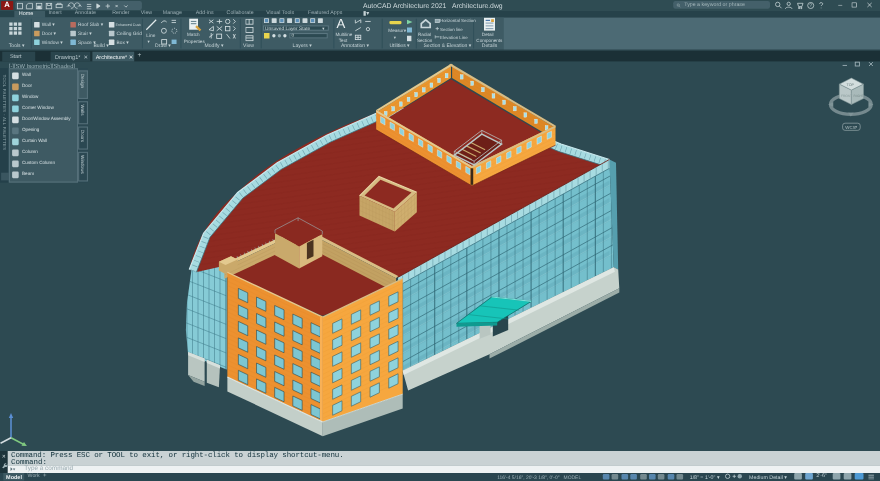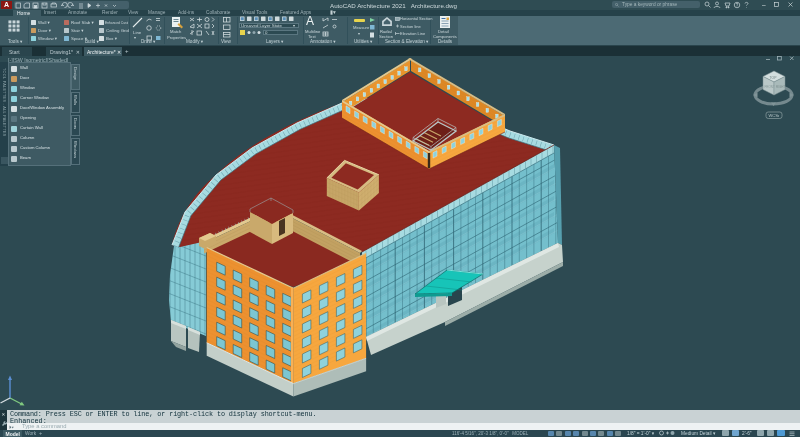--- a/index.html
+++ b/index.html
@@ -786,22 +786,22 @@
 <div class="t" style="left:20px;top:155.0px;font-size:4.2px;color:#d7e1e4">Beam</div>
 <div class="abs" style="left:71px;top:64px;width:9px;height:26px;background:#3e5a63;border:0.5px solid #55707a"></div>
 <div class="vt" style="left:72.5px;top:66.5px;font-size:4.2px;color:#c3d1d5">Design</div>
 <div class="abs" style="left:71px;top:92px;width:9px;height:21px;background:#2b4852;border:0.5px solid #55707a"></div>
 <div class="vt" style="left:72.5px;top:94.5px;font-size:4.2px;color:#c3d1d5">Walls</div>
 <div class="abs" style="left:71px;top:115px;width:9px;height:21px;background:#2b4852;border:0.5px solid #55707a"></div>
 <div class="vt" style="left:72.5px;top:117.5px;font-size:4.2px;color:#c3d1d5">Doors</div>
 <div class="abs" style="left:71px;top:138px;width:9px;height:27px;background:#2b4852;border:0.5px solid #55707a"></div>
 <div class="vt" style="left:72.5px;top:140.5px;font-size:4.2px;color:#c3d1d5">Windows</div>
 <div class="abs" style="left:0;top:410px;width:800px;height:13px;background:#c9d2d4"></div>
-<div class="t" style="left:10px;top:410.4px;font-size:6.8px;font-family:'Liberation Mono',monospace;color:#10303a;letter-spacing:-0.1px">Command:  Press ESC or ENTER to line, or right-click to display shortcut-menu.</div>
-<div class="t" style="left:10px;top:416.7px;font-size:6.8px;font-family:'Liberation Mono',monospace;color:#10303a">Enhanced:</div>
+<div class="t" style="left:10px;top:410.4px;font-size:6.8px;font-family:'Liberation Mono',monospace;color:#10303a;letter-spacing:-0.1px">Command:  Press ESC or TOOL to exit, or right-click to display shortcut-menu.</div>
+<div class="t" style="left:10px;top:416.7px;font-size:6.8px;font-family:'Liberation Mono',monospace;color:#10303a">Command:</div>
 <div class="abs" style="left:0;top:423px;width:800px;height:6.5px;background:#eef2f3"></div>
 <div class="t" style="left:9px;top:423.5px;font-size:5px;color:#5a7079">⏵▾</div>
 <div class="t" style="left:22px;top:423.4px;font-size:5.8px;color:#9aabb1">Type a command</div>
 <div class="abs" style="left:0;top:410px;width:7px;height:19.5px;background:#1d343b"></div>
 <div class="t" style="left:1.5px;top:411.5px;font-size:4.5px;color:#cfd9dc">✕</div>
 <svg class="abs" style="left:1px;top:419.5px" width="6" height="6" viewBox="0 0 12 12">
 <path d="M10,2 A4,4 0 0 0 5,7 L2,10 L4,12 L7,9 A4,4 0 0 0 12,4 L9,6 L7,4 Z" fill="#9fb3b8"></path>
   </svg>
 
 <div class="abs" style="left:0;top:429.5px;width:800px;height:7.5px;background:#2a4650"></div>

